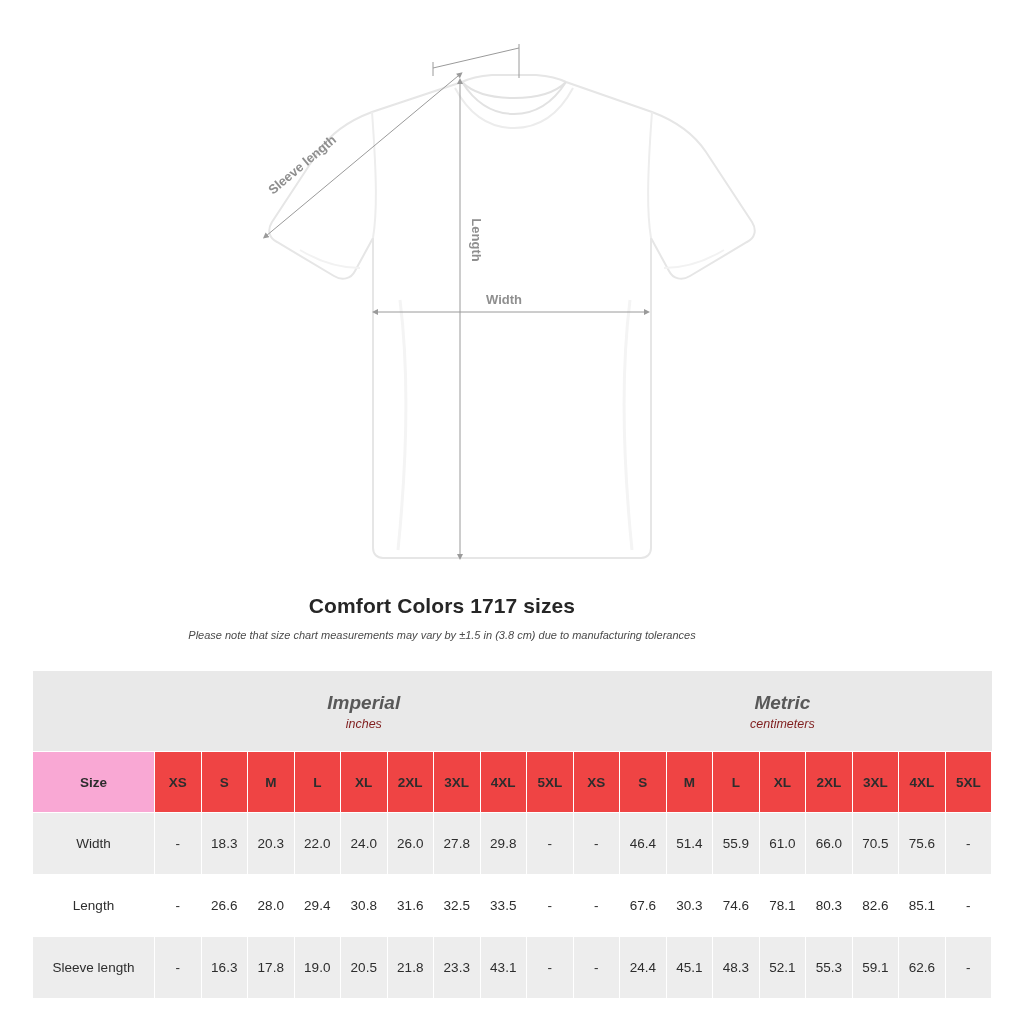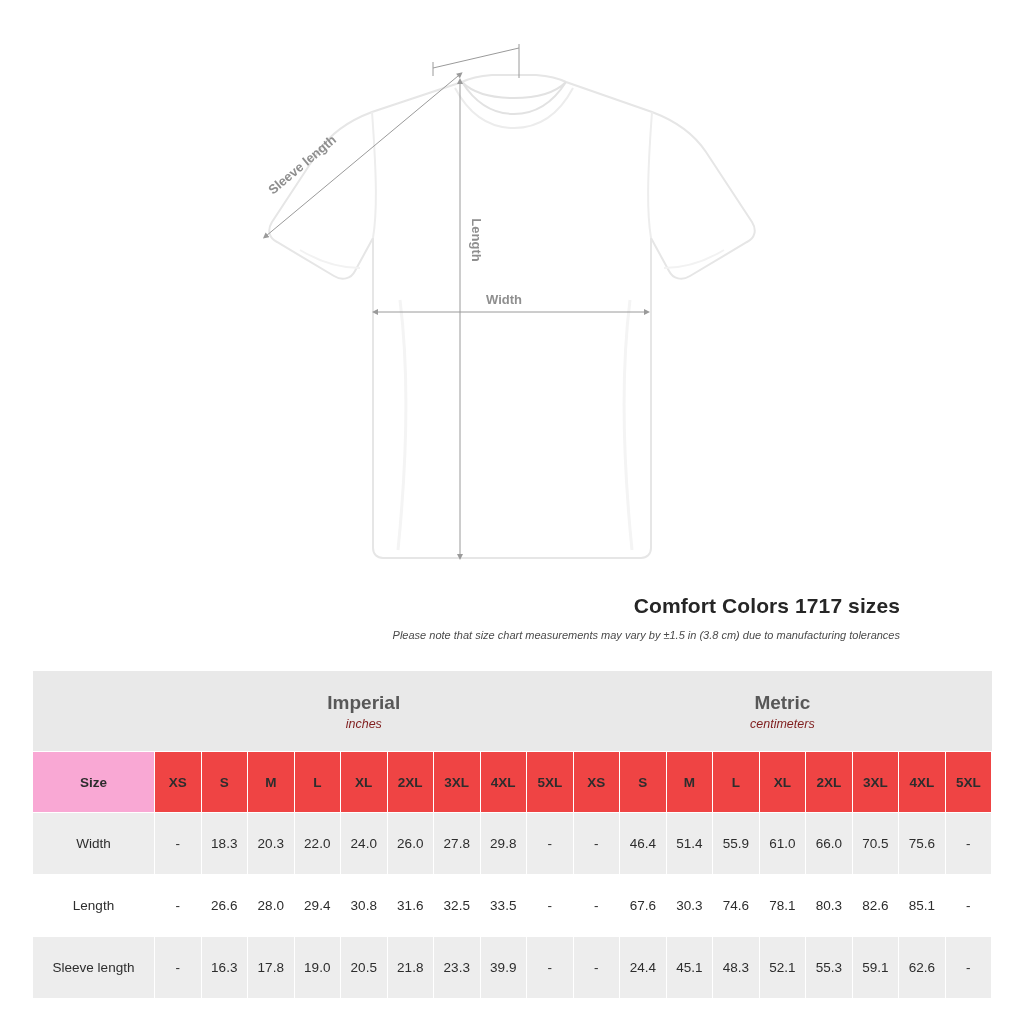--- a/index.html
+++ b/index.html
@@ -24,22 +24,21 @@
     width: 1024px;
     height: 590px;
   }
 
   
   #heading-block {
     position: absolute;
     left: 0;
     top: 594px;
     width: 884px;
-    text-align: right;
-    padding-left: 16px;
+    text-align: center;
   }
   #chart-title {
     font-size: 21px;
     font-weight: bold;
     color: #262626;
     margin: 0;
     letter-spacing: 0.1px;
   }
   #chart-note {
     font-size: 11px;
@@ -70,20 +69,21 @@
     font-weight: normal;
   }
   
   tr.unit-row td {
     height: 78px;
     background: #e9e9e9;
     border: none;
   }
   .unit-name {
     font-size: 19px;
+    font-style: italic;
     font-weight: bold;
     color: #585858;
     line-height: 1.25;
   }
   .unit-sub {
     font-size: 12.5px;
     font-style: italic;
     color: #7f1d1d;
     margin-top: 3px;
   }
@@ -294,21 +294,21 @@
         </tr>
         <tr class="data-row shaded">
           <td class="label-cell">Sleeve length</td>
           <td>-</td>
           <td>16.3</td>
           <td>17.8</td>
           <td>19.0</td>
           <td>20.5</td>
           <td>21.8</td>
           <td>23.3</td>
-          <td>39.9</td>
+          <td>43.1</td>
           <td>-</td>
           <td>-</td>
           <td>24.4</td>
           <td>45.1</td>
           <td>48.3</td>
           <td>52.1</td>
           <td>55.3</td>
           <td>59.1</td>
           <td>62.6</td>
           <td>-</td>

